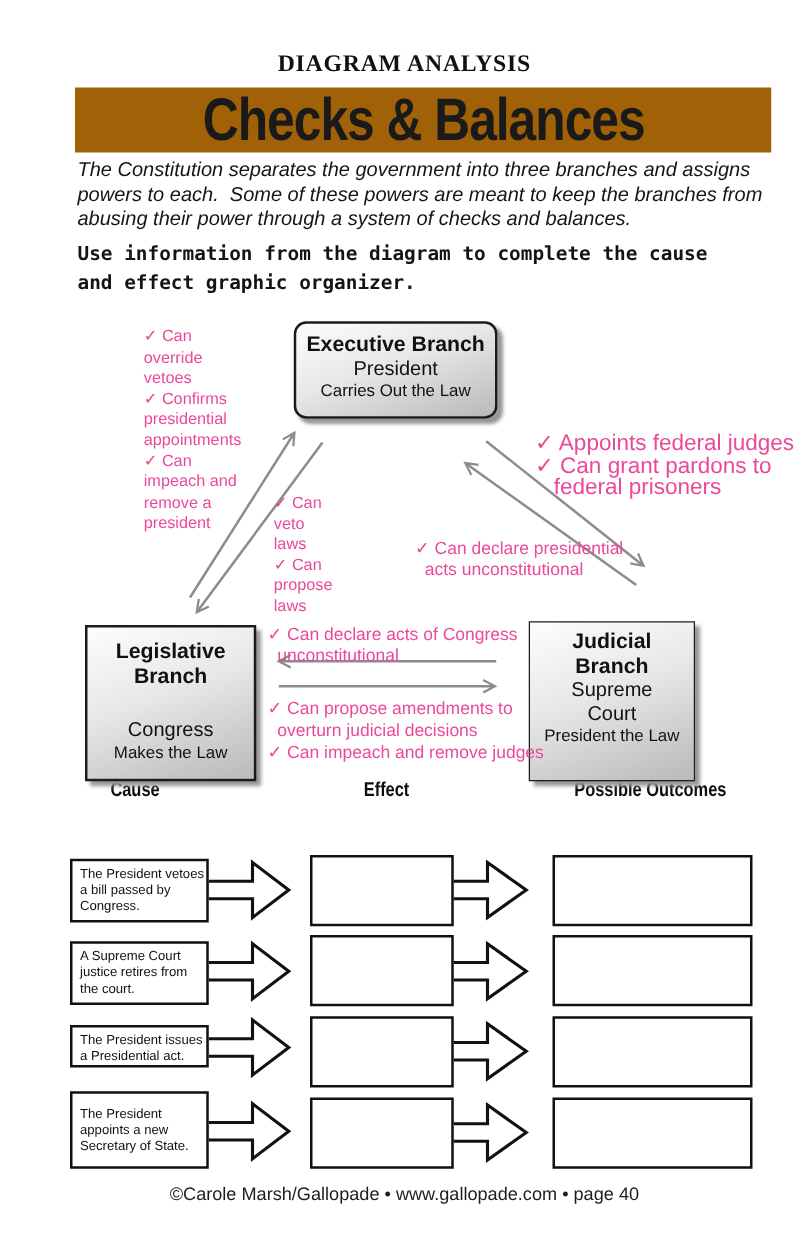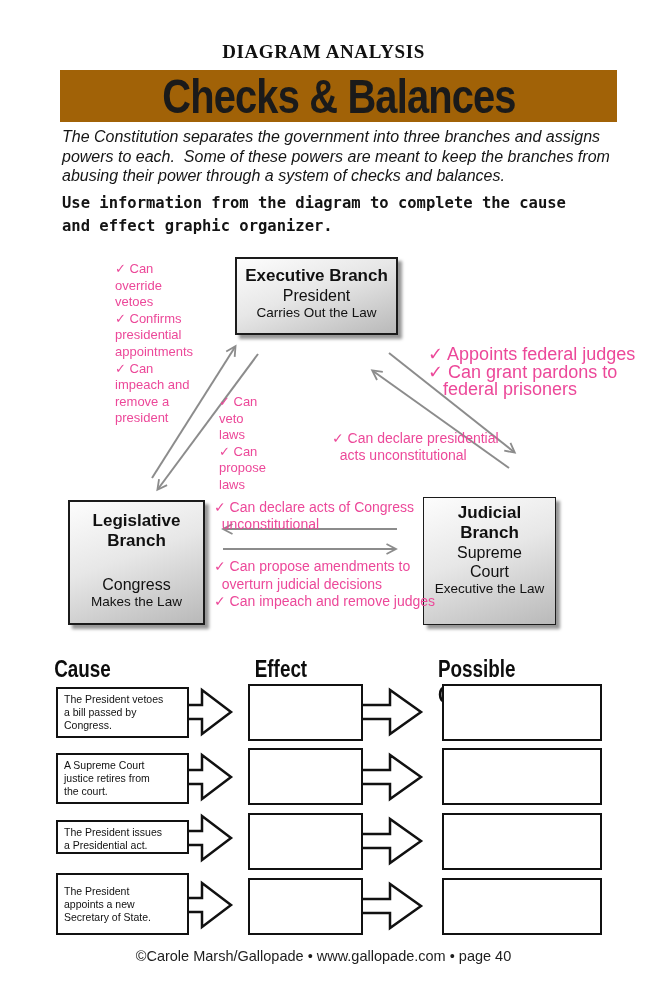--- a/index.html
+++ b/index.html
@@ -29,38 +29,38 @@
   }
   svg.overlay { position:absolute; left:0; top:0; z-index:1; }
   .bbox {
     position:absolute; box-sizing:border-box; border:2px solid #1b1b1b; z-index:2;
     background:linear-gradient(160deg,#fdfdfd 0%,#e7e7e7 45%,#b9b9b9 100%);
     box-shadow:4px 4px 3px #979797; text-align:center;
   }
   .bbox .bt { font-weight:bold; font-size:17px; line-height:20px; white-space:pre; }
   .bbox .bs { font-size:16px; line-height:19px; white-space:pre; }
   .bbox .bc { font-size:13.5px; line-height:16px; }
-  .exec { left:235px; top:257px; width:163px; height:78px; padding-top:7px; }
+  .exec { left:235px; top:257px; width:163px; height:78px; padding-top:7px;border-radius:10px; }
   .leg  { left:68px;  top:500px; width:137px; height:125px; border-width:2.5px; padding-top:9px; }
   .jud  { left:423px; top:497px; width:133px; height:128px; border-width:1.5px; padding-top:5px; }
   .leg .bs { margin-top:24px; }
   .list { position:absolute; z-index:2; white-space:pre; font-size:13.5px; line-height:16.6px; color:#ec4899; }
   .l-leg-exec { left:115px; top:261px; font-size:13px; }
   .l-exec-leg { left:219px; top:394px; font-size:13px; }
   .l-exec-jud { left:428px; top:346px; width:164px; text-align:center; font-size:18px; line-height:17.5px; }
   .l-jud-exec { left:332px; top:430px; font-size:14px; line-height:16.5px; }
   .l-jud-leg  { left:214px; top:499px; font-size:14px; line-height:16.5px; }
   .l-leg-jud  { left:214px; top:558px; font-size:14px; line-height:17.5px; }
-  .oheader { position:absolute; top:656px; font-weight:bold; font-size:23px; line-height:26px; color:#0d0d0d; }
+  .oheader { position:absolute; top:620px; font-weight:bold; font-size:16px; line-height:26px; text-align:center; color:#0d0d0d; }
   .oheader .t { display:inline-block; transform:scaleX(0.82); transform-origin:center; }
   .oh-cause { left:48px; width:120px; }
   .oh-effect { left:249px; width:120px; }
   .oh-out { left:420px; width:200px; }
   .cause {
-    position:absolute; left:56px; width:133px; box-sizing:border-box; z-index:2;
+    position:absolute; left:56px; width:111px; box-sizing:border-box; z-index:2;
     border:2.5px solid #111; background:#fff; font-size:10.5px; line-height:13px;
     padding:4px 0 16px 6px; white-space:pre;
   }
   .slot { position:absolute; box-sizing:border-box; border:2.5px solid #111; background:#fff; z-index:2; }
   .slot.effect { left:248px; width:115px; height:57px; }
   .slot.outcome { left:442px; width:160px; height:57px; }
   .footer { position:absolute; top:948px; left:0; width:100%; text-align:center; font-size:14.5px; color:#1d1d1d; }
 </style>
 </head>
 <body>
@@ -118,21 +118,21 @@
 Branch</div>
     <div class="bs">Congress</div>
     <div class="bc">Makes the Law</div>
   </div>
 
   <div class="bbox jud">
     <div class="bt">Judicial
 Branch</div>
     <div class="bs">Supreme
 Court</div>
-    <div class="bc">Executive the Law</div>
+    <div class="bc">President the Law</div>
   </div>
 
   <div class="list l-leg-exec">✓ Can
 override
 vetoes
 ✓ Confirms
 presidential
 appointments
 ✓ Can
 impeach and

